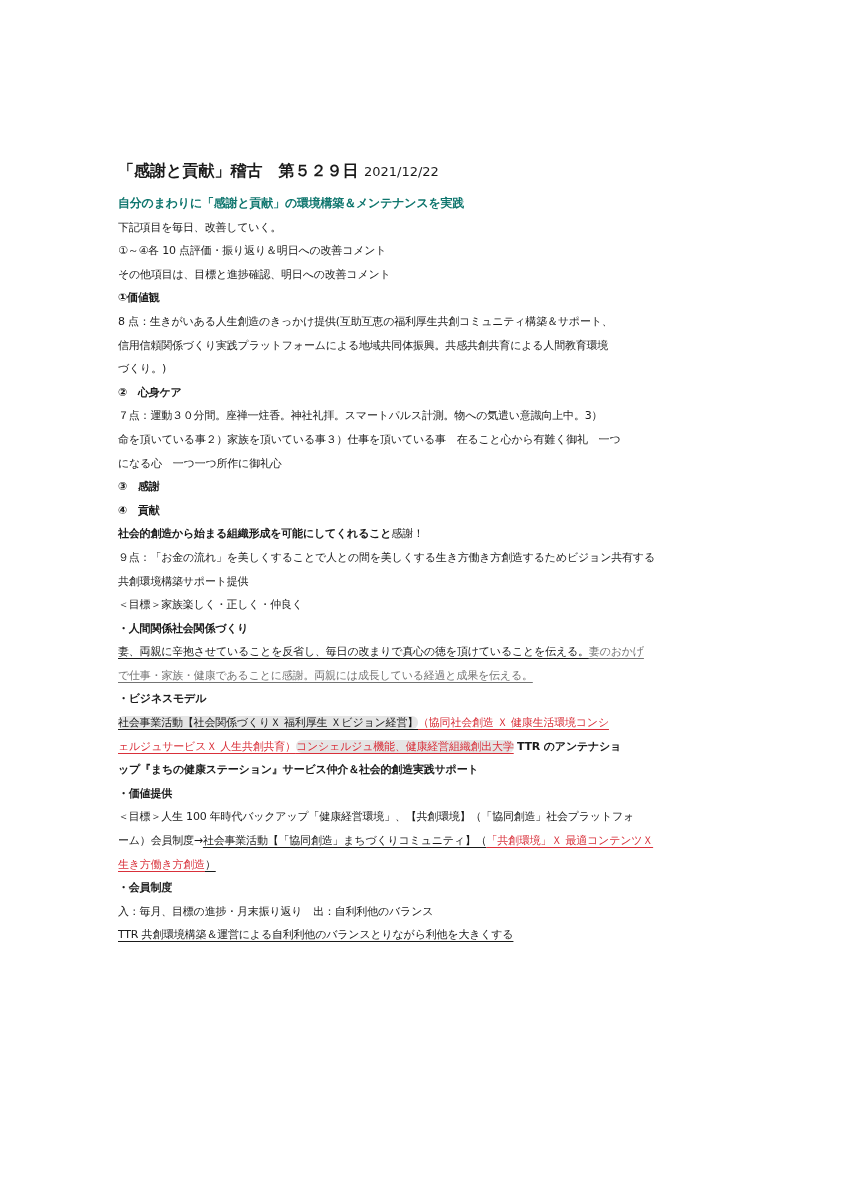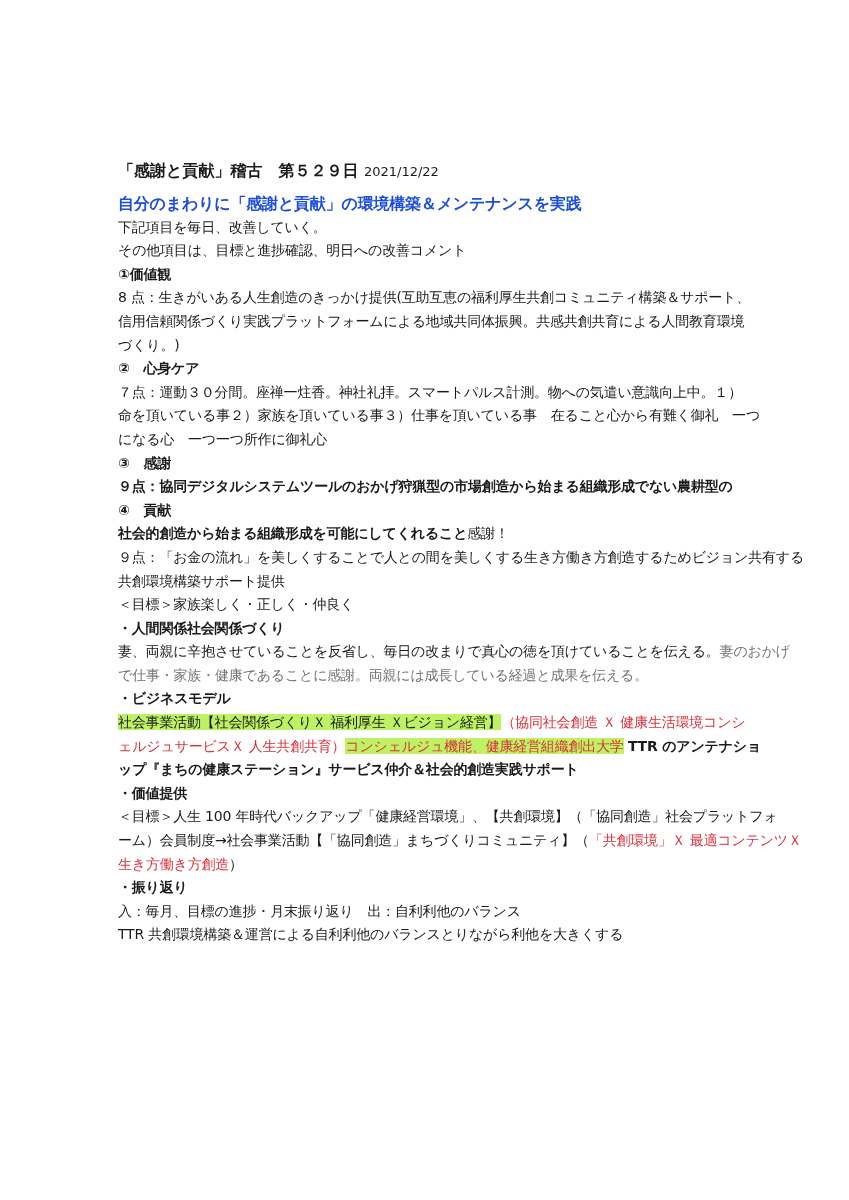--- a/index.html
+++ b/index.html
@@ -1,53 +1,53 @@
 <!DOCTYPE html>
 <html><head>
 <meta charset="utf-8">
 <style>
   html, body { margin: 0; padding: 0; background: #ffffff; }
   body { width: 849px; height: 1200px; position: relative; overflow: hidden;
          font-family: "DejaVu Sans", "Liberation Sans", sans-serif; color: #1a1a1a; }
   .page { position: absolute; left: 118px; top: 158px; width: 620px; }
   .title { font-size: 16px; font-weight: bold; height: 26px; line-height: 26px; margin-bottom: 8px; white-space: nowrap; }
   .title .date { font-weight: normal; font-size: 13px; }
-  .line { font-size: 14px; line-height: 23.6px; height: 23.6px; white-space: nowrap; overflow: visible; letter-spacing: -0.2px; }
-  .red-bold { color: #1d4ed8; font-weight: bold; font-size: 16px; }
+  .line { font-size: 11px; line-height: 23.6px; height: 23.6px; white-space: nowrap; overflow: visible; letter-spacing: -0.2px; }
+  .red-bold { color: #0f766e; font-weight: bold; font-size: 12px; }
   .bold { font-weight: bold; }
-  .u { text-underline-offset: 3px; }
+  .u { text-decoration: underline; text-underline-offset: 3px; }
   .blue { color: #737373; }
   .red { color: #d9303a; }
-  .hl { background: #bef264; }
+  .hl { background: #e5e5e5; border-radius: 6px; }
 </style>
 </head>
 <body>
 
 <div class="page">
   <div class="title">
     <span>「感謝と貢献」稽古　第５２９日</span>
     <span class="date">2021/12/22</span>
   </div>
 
   <div class="line red-bold">自分のまわりに「感謝と貢献」の環境構築＆メンテナンスを実践</div>
   <div class="line">下記項目を毎日、改善していく。</div>
+  <div class="line">①～④各 10 点評価・振り返り＆明日への改善コメント</div>
   <div class="line">その他項目は、目標と進捗確認、明日への改善コメント</div>
 
   <div class="line bold">①価値観</div>
   <div class="line">8 点：生きがいある人生創造のきっかけ提供(互助互恵の福利厚生共創コミュニティ構築＆サポート、</div>
   <div class="line">信用信頼関係づくり実践プラットフォームによる地域共同体振興。共感共創共育による人間教育環境</div>
   <div class="line">づくり。)</div>
 
   <div class="line bold">②　心身ケア</div>
-  <div class="line">７点：運動３０分間。座禅一炷香。神社礼拝。スマートパルス計測。物への気遣い意識向上中。１）</div>
+  <div class="line">７点：運動３０分間。座禅一炷香。神社礼拝。スマートパルス計測。物への気遣い意識向上中。3）</div>
   <div class="line">命を頂いている事２）家族を頂いている事３）仕事を頂いている事　在ること心から有難く御礼　一つ</div>
   <div class="line">になる心　一つ一つ所作に御礼心</div>
 
   <div class="line bold">③　感謝</div>
-  <div class="line bold">９点：協同デジタルシステムツールのおかげ狩猟型の市場創造から始まる組織形成でない農耕型の</div>
   <div class="line bold">④　貢献</div>
 
   <div class="line">
     <span class="bold">社会的創造から始まる組織形成を可能にしてくれること</span><span>感謝！</span>
   </div>
   <div class="line">９点：「お金の流れ」を美しくすることで人との間を美しくする生き方働き方創造するためビジョン共有する</div>
   <div class="line">共創環境構築サポート提供</div>
 
   <div class="line">＜目標＞家族楽しく・正しく・仲良く</div>
   <div class="line bold">・人間関係社会関係づくり</div>
@@ -70,18 +70,18 @@
 
   <div class="line bold">・価値提供</div>
   <div class="line">＜目標＞人生 100 年時代バックアップ「健康経営環境」、【共創環境】（「協同創造」社会プラットフォ</div>
   <div class="line">
     <span>ーム）会員制度→</span><span class="u">社会事業活動【「協同創造」まちづくりコミュニティ】（</span><span class="u red">「共創環境」Ｘ 最適コンテンツＸ</span>
   </div>
   <div class="line">
     <span class="u red">生き方働き方創造</span><span class="u">）</span>
   </div>
 
-  <div class="line bold">・振り返り</div>
+  <div class="line bold">・会員制度</div>
   <div class="line">入：毎月、目標の進捗・月末振り返り　出：自利利他のバランス</div>
   <div class="line">
     <span class="u">TTR 共創環境構築＆運営による自利利他のバランスとりながら利他を大きくする</span>
   </div>
 </div>
 
 </body></html>

